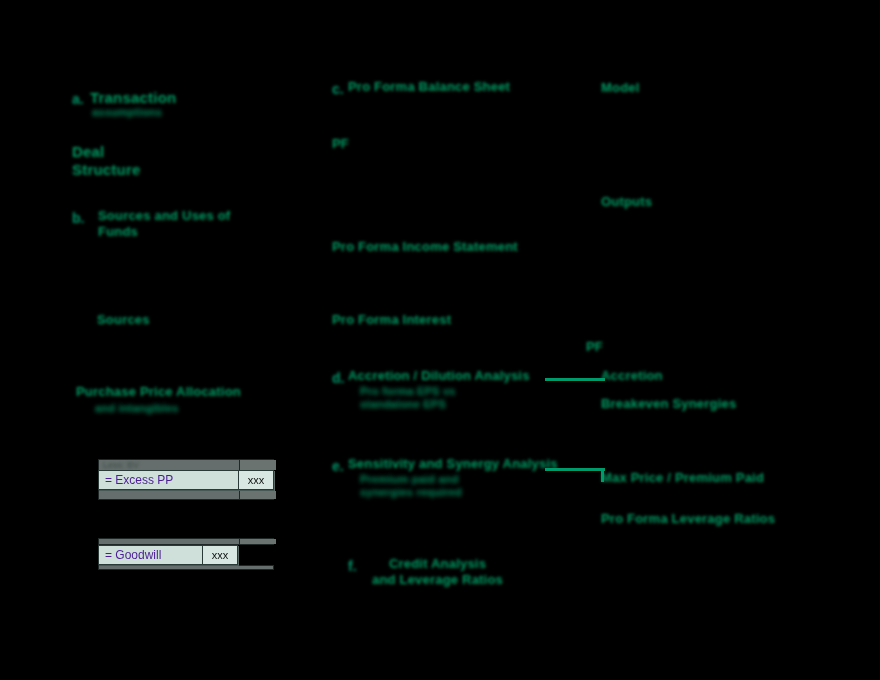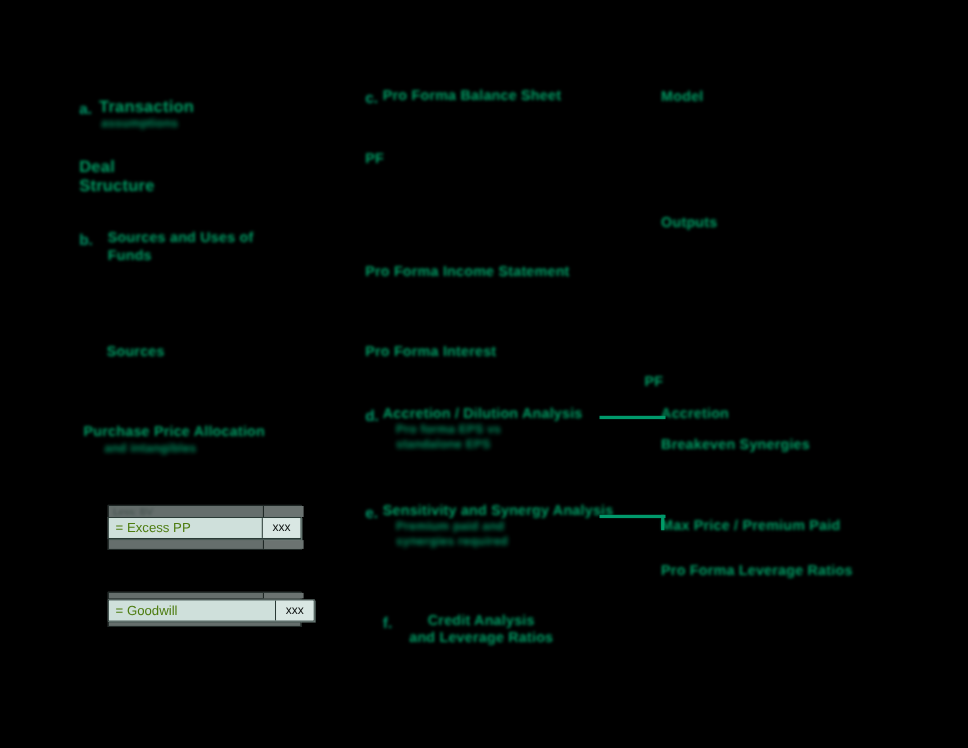--- a/index.html
+++ b/index.html
@@ -68,21 +68,21 @@
     border: 1px solid #2a3a36;
     box-shadow: 1px 1px 0 #5b6b67;
   }
   .sheet-row .label {
     flex: 1 1 auto;
     display: flex;
     align-items: center;
     padding: 0 6px;
     font-family: "Liberation Sans", sans-serif;
     font-size: 12px;
-    color: #4d7c0f;
+    color: #4c1d95;
     background: #cfe0db;
     border-right: 1px solid #2a3a36;
     white-space: nowrap;
   }
   .sheet-row .value {
     flex: 0 0 34px;
     display: flex;
     align-items: center;
     justify-content: center;
     font-family: "Liberation Sans", sans-serif;
@@ -147,21 +147,21 @@
   </div>
 
   <div class="ghost-row" style="left:98px; top:490px; width:176px; height:10px;">
     <div class="gcell" style="left:140px; width:36px;"></div>
   </div>
 
   <div class="ghost-row" style="left:98px; top:538px; width:176px; height:7px;">
     <div class="gcell" style="left:140px; width:36px;"></div>
   </div>
 
-  <div class="sheet-row" style="left:98px; top:545px; width:188px; height:20px;">
+  <div class="sheet-row" style="left:98px; top:545px; width:140px; height:20px;">
     <div class="label">= Goodwill</div>
     <div class="value">xxx</div>
   </div>
 
   <div class="ghost-row" style="left:98px; top:565px; width:176px; height:5px;"></div>
 
   <span class="bullet" style="left:332px; top:81px;">c.</span>
   <div class="gtext lvl2" style="left:348px; top:79px;">Pro Forma Balance Sheet</div>
 
   <div class="gtext lvl2" style="left:332px; top:136px;">PF</div>

